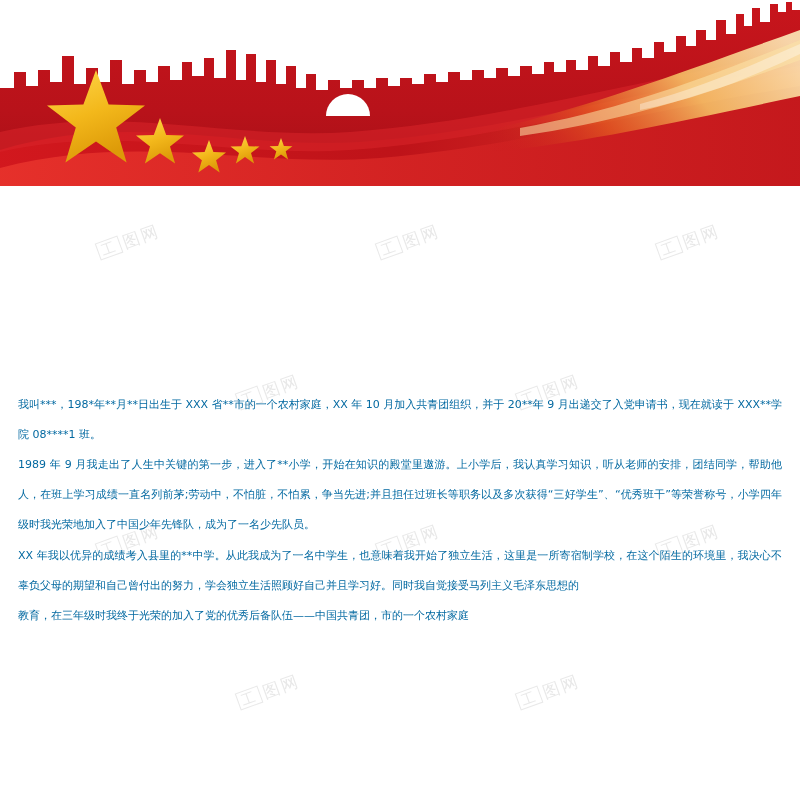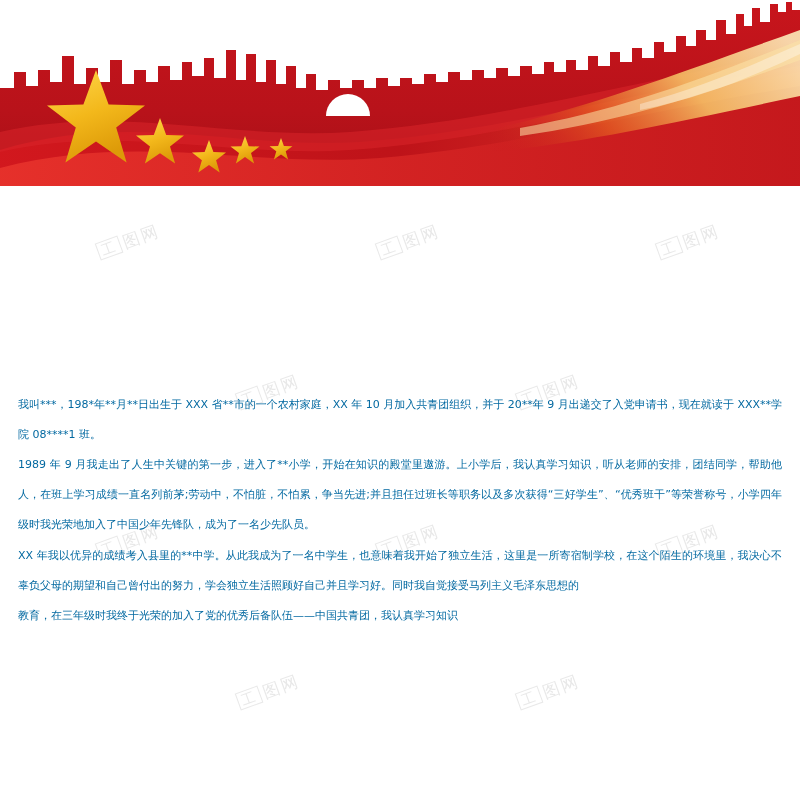--- a/index.html
+++ b/index.html
@@ -185,15 +185,15 @@
   <div class="wm" style="left:656px; top:530px;"><span class="wmbox">工</span><span>图网</span></div>
   <div class="wm" style="left:236px; top:680px;"><span class="wmbox">工</span><span>图网</span></div>
   <div class="wm" style="left:516px; top:680px;"><span class="wmbox">工</span><span>图网</span></div>
 </div>
 
 <div id="doc">
   <div id="doc-text">
     <p>我叫***，198*年**月**日出生于 XXX 省**市的一个农村家庭，XX 年 10 月加入共青团组织，并于 20**年 9 月出递交了入党申请书，现在就读于 XXX**学院 08****1 班。</p>
     <p>1989 年 9 月我走出了人生中关键的第一步，进入了**小学，开始在知识的殿堂里遨游。上小学后，我认真学习知识，听从老师的安排，团结同学，帮助他人，在班上学习成绩一直名列前茅;劳动中，不怕脏，不怕累，争当先进;并且担任过班长等职务以及多次获得“三好学生”、“优秀班干”等荣誉称号，小学四年级时我光荣地加入了中国少年先锋队，成为了一名少先队员。</p>
     <p class="spaced">XX 年我以优异的成绩考入县里的**中学。从此我成为了一名中学生，也意味着我开始了独立生活，这里是一所寄宿制学校，在这个陌生的环境里，我决心不辜负父母的期望和自己曾付出的努力，学会独立生活照顾好自己并且学习好。同时我自觉接受马列主义毛泽东思想的</p>
-    <p>教育，在三年级时我终于光荣的加入了党的优秀后备队伍——中国共青团，我认真学习知识</p>
+    <p>教育，在三年级时我终于光荣的加入了党的优秀后备队伍——中国共青团，市的一个农村家庭</p>
   </div>
 </div>
 
 </body></html>

